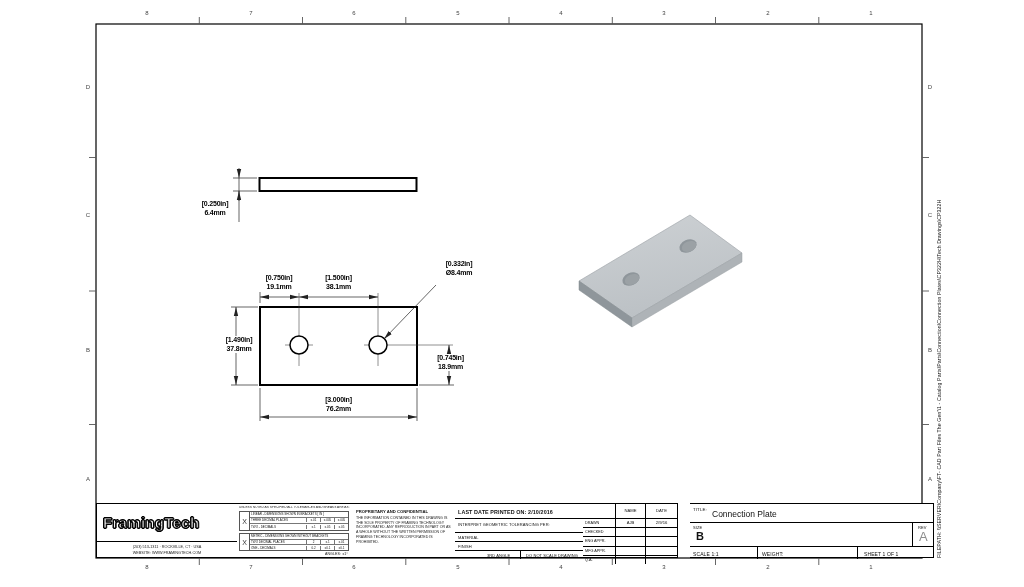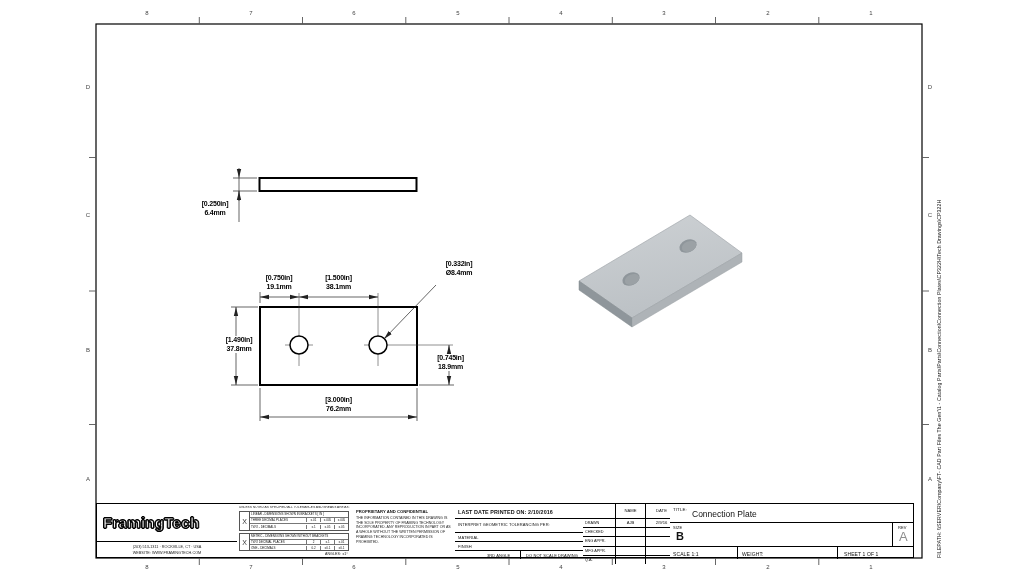--- a/index.html
+++ b/index.html
@@ -278,21 +278,21 @@
       <div class="appr-name"></div>
       <div class="appr-date"></div>
     </div>
     <div class="appr-row">
       <div class="appr-lbl">Q.A.</div>
       <div class="appr-name"></div>
       <div class="appr-date"></div>
     </div>
   </div>
 
-  <div class="cell" style="left:670px;top:503px;width:244px;height:55px;border-left:none;">
+  <div class="cell" style="left:690px;top:503px;width:244px;height:55px;border-left:none;">
     <div class="abs" style="left:0;top:0;width:100%;height:19px;border-bottom:1px solid #000;box-sizing:border-box;">
       <div class="lbl" style="left:3px;top:3px;font-size:4.4px;">TITLE:</div>
       <div class="abs" style="left:22px;top:5px;font-size:8.5px;color:#111;">Connection Plate</div>
     </div>
     <div class="abs" style="left:0;top:19px;width:100%;height:24px;border-bottom:1px solid #000;box-sizing:border-box;">
       <div class="abs" style="left:0;top:0;width:25px;height:100%;">
         <div class="lbl" style="left:3px;top:2px;">SIZE</div>
         <div class="abs" style="left:6px;top:7px;font-size:11px;font-weight:bold;">B</div>
       </div>
       <div class="abs" style="left:222px;top:0;width:22px;height:100%;border-left:1px solid #000;box-sizing:border-box;">

